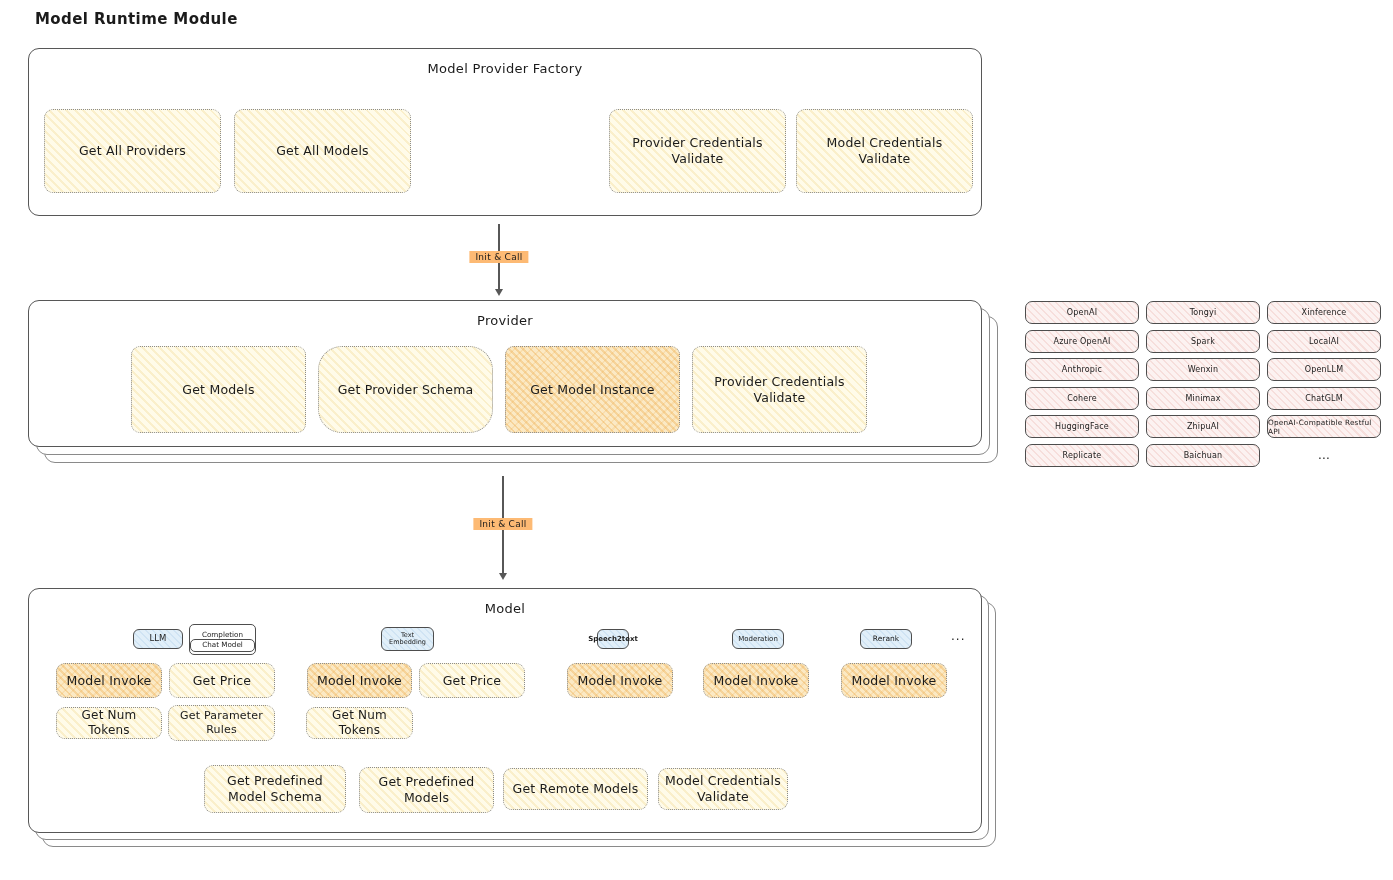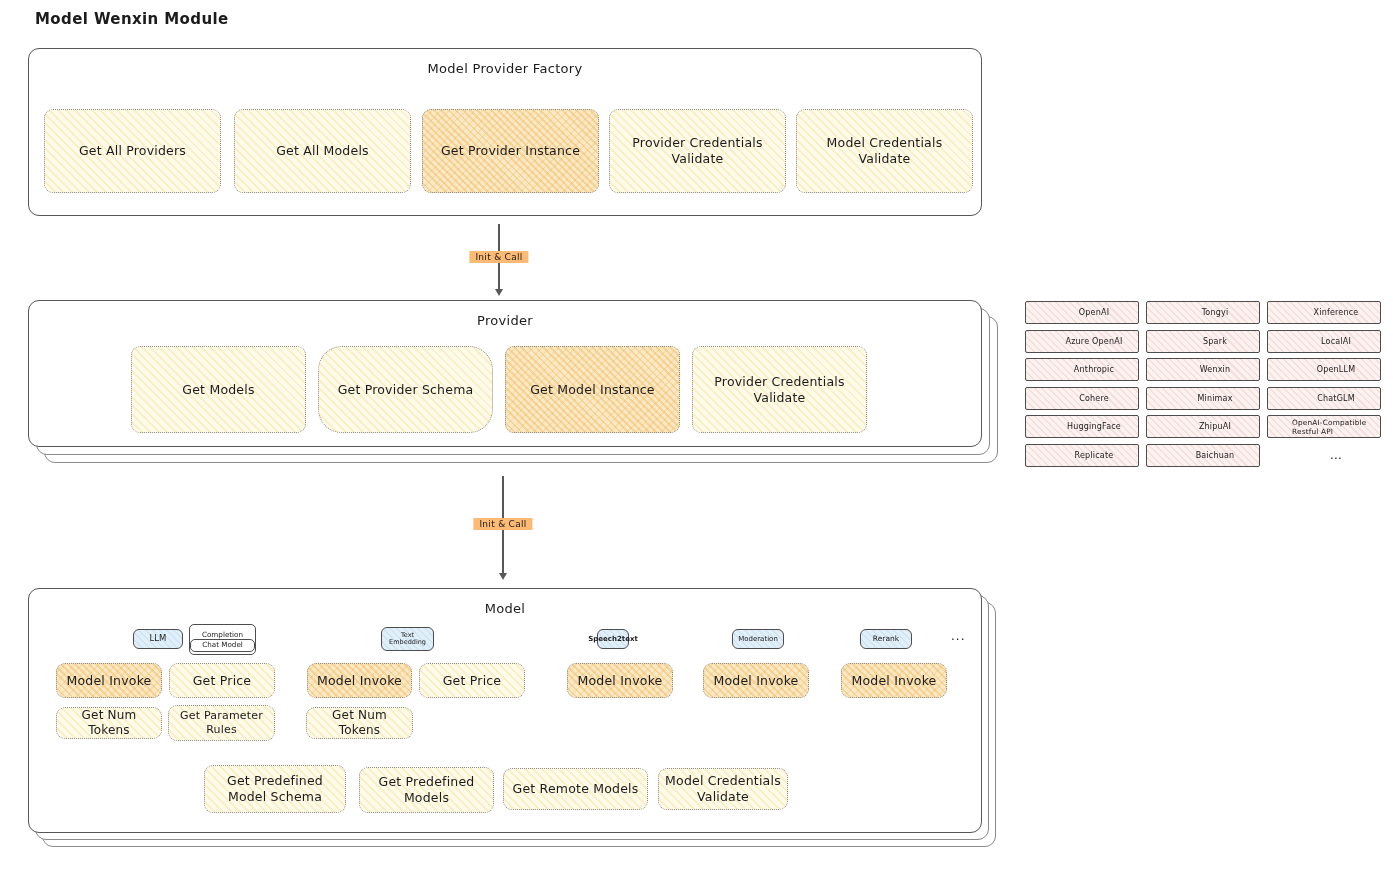--- a/index.html
+++ b/index.html
@@ -63,26 +63,25 @@
   }
   
   .vendor-grid {
     position:absolute; left:1025px; top:301px;
     display:grid; grid-template-columns:114px 114px 114px;
     column-gap:7px; row-gap:5.5px;
   }
   .vendor {
     height:23px; display:flex; align-items:center; justify-content:center;
     font-size:8px; letter-spacing:0.2px;
-    border:1.1px solid #4d4d4d; border-radius:2px; box-sizing:border-box;
+    border:1.1px solid #4d4d4d; border-radius:7px; box-sizing:border-box;
     background-color:#FCF2F1;
     background-image:repeating-linear-gradient(45deg,
       rgba(217,119,108,0.16) 0px, rgba(217,119,108,0.16) 1.5px,
       transparent 1.5px, transparent 5px);
-    padding-left:24px;
   }
   .vendor.long { font-size:7.3px; }
   .vendor.plain { border:none; background:none; font-size:12px; }
   
   .tag {
     position:absolute; display:flex; align-items:center; justify-content:center;
     text-align:center; font-size:7.5px; line-height:1.15;
     border:1.1px solid #4d4d4d; border-radius:6px; box-sizing:border-box;
     padding:1px 3px;
     background-color:#E1EFF9;
@@ -91,27 +90,26 @@
       transparent 1.5px, transparent 5px);
   }
   .tag.white { background:#ffffff; border-radius:5px; font-size:7.2px; }
   .dots { position:absolute; font-size:12px; letter-spacing:1px; }
 </style>
 </head>
 <body>
 
 <div class="canvas">
 
-  <div class="page-title">Model Wenxin Module</div>
+  <div class="page-title">Model Runtime Module</div>
 
   <div class="big-box" style="left:28px; top:48px; width:954px; height:168px;">
     <div class="box-header">Model Provider Factory</div>
     <div class="fn yellow" style="left:15px;  top:60px; width:177px; height:84px;">Get All Providers</div>
     <div class="fn yellow" style="left:205px; top:60px; width:177px; height:84px;">Get All Models</div>
-    <div class="fn orange" style="left:393px; top:60px; width:177px; height:84px;">Get Provider Instance</div>
     <div class="fn yellow" style="left:580px; top:60px; width:177px; height:84px;">Provider Credentials Validate</div>
     <div class="fn yellow" style="left:767px; top:60px; width:177px; height:84px;">Model Credentials Validate</div>
   </div>
 
   <div class="arrow" style="left:499px; top:224px; height:72px;">
     <div class="arrow-line"></div>
     <div class="arrow-head"></div>
     <div class="arrow-label">Init &amp; Call</div>
   </div>
 

